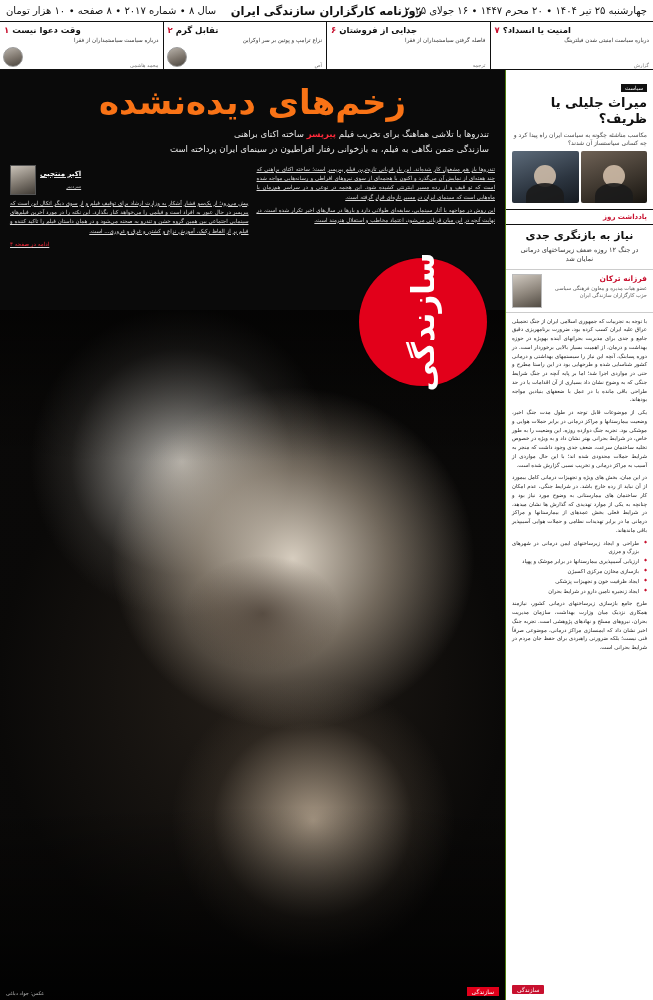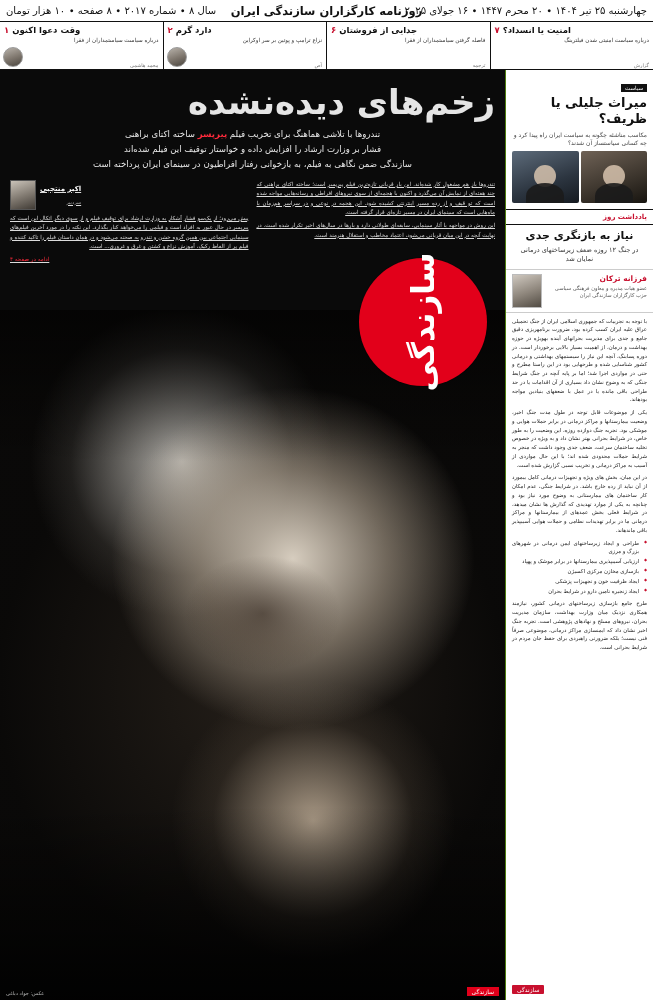--- a/index.html
+++ b/index.html
@@ -281,32 +281,32 @@
   .feature {
     flex: 1;
     background: #0a0a0a;
     position: relative;
     display: flex;
     flex-direction: column;
     direction: rtl;
     overflow: hidden;
   }
   .feature-headline {
-    color: #e5e5e5;
+    color: #f97316;
     font-size: 34px;
     font-weight: bold;
+    text-align: center;
     padding: 14px 10px 6px 10px;
     letter-spacing: -0.5px;
     line-height: 1.08;
   }
   .feature-deck {
     color: #e8e8e8;
     font-size: 8.6px;
     line-height: 1.75;
-    text-align: center;
     padding: 0 16px 8px 16px;
   }
   .feature-deck .hl { color: #ff2b3c; font-weight: bold; }
 
   .feature-mid {
     display: flex;
     flex-direction: row-reverse;
     gap: 8px;
     padding: 0 10px 6px 10px;
     position: relative;
@@ -413,31 +413,31 @@
     <div class="mast-right">چهارشنبه ۲۵ تیر ۱۴۰۴ ∙ ۲۰ محرم ۱۴۴۷ ∙ ۱۶ جولای ۲۰۲۵</div>
     <div class="mast-title">روزنامه کارگزاران سازندگی ایران</div>
     <div class="mast-left">سال ۸ ∙ شماره ۲۰۱۷ ∙ ۸ صفحه ∙ ۱۰ هزار تومان</div>
   </div>
 
   <div class="teaser-strip">
 
     <div class="teaser">
       <div class="teaser-head">
         <span class="teaser-num">۱</span>
-        <span class="teaser-title">وقت دعوا اکنون</span>
+        <span class="teaser-title">وقت دعوا نیست</span>
       </div>
       <div class="teaser-sub">درباره سیاست سیاستمداران از فقرا</div>
       <div class="teaser-avatar"></div>
       <div class="teaser-byline">محمد هاشمی</div>
     </div>
 
     <div class="teaser">
       <div class="teaser-head">
         <span class="teaser-num">۲</span>
-        <span class="teaser-title">دارد گرم</span>
+        <span class="teaser-title">تقابل گرم</span>
       </div>
       <div class="teaser-sub">نزاع ترامپ و پوتین بر سر اوکراین</div>
       <div class="teaser-avatar"></div>
       <div class="teaser-byline">آص</div>
     </div>
 
     <div class="teaser">
       <div class="teaser-head">
         <span class="teaser-num">۶</span>
         <span class="teaser-title">جدایی از فروشتان</span>
@@ -460,21 +460,20 @@
   <div class="body-grid">
 
     <div class="feature">
 
       <div class="feature-headline">زخم‌های دیده‌نشده</div>
 
       <div class="feature-deck">
         <div>
           <span>تندروها با تلاشی هماهنگ برای تخریب فیلم </span><span class="hl">پیرپسر</span><span> ساخته اکتای براهنی</span>
         </div>
-        <div>فشار بر وزارت ارشاد را افزایش داده و خواستار توقیف این فیلم شده‌اند</div>
         <div>سازندگی ضمن نگاهی به فیلم، به بازخوانی رفتار افراطیون در سینمای ایران پرداخته است</div>
       </div>
 
       <div class="feature-mid">
         <div class="col-text">
           <div class="col-author">
             <div class="av"></div>
             <div>
               <div class="nm">اکبر منتجبی</div>
               <div class="rl">سردبیر</div>

